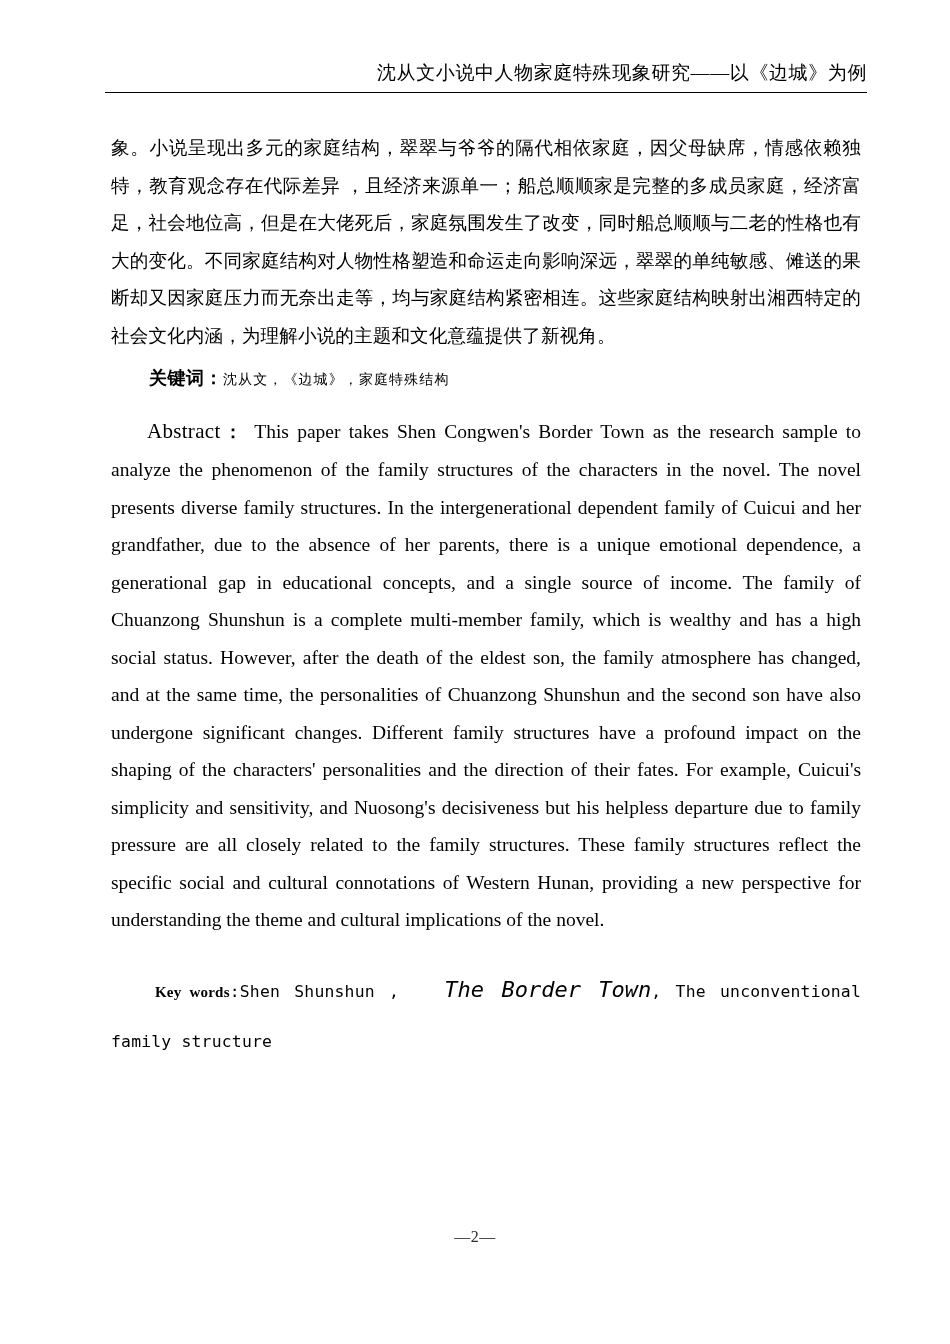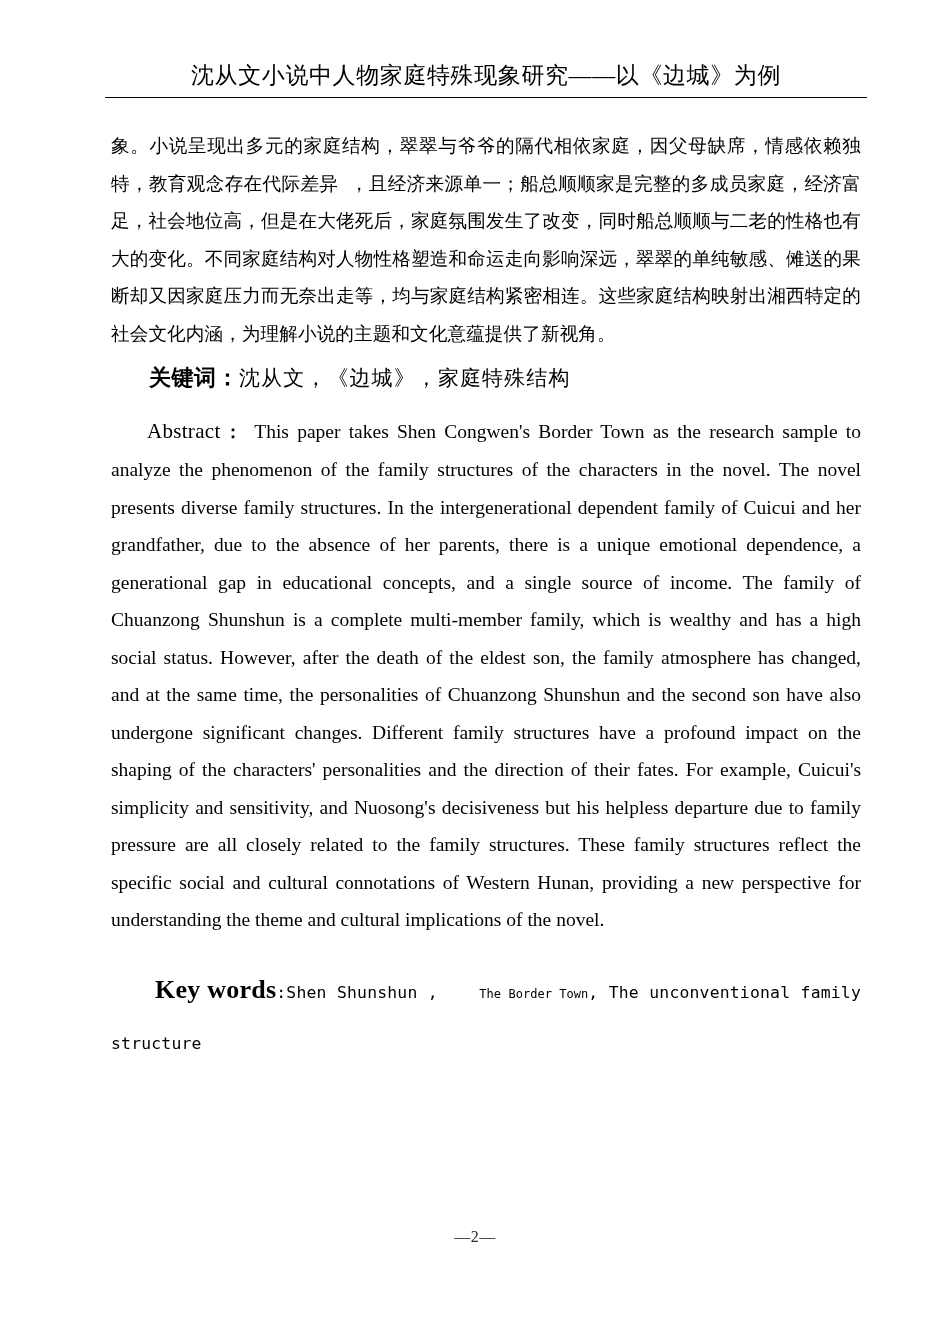--- a/index.html
+++ b/index.html
@@ -19,23 +19,23 @@
   }
 
   
   .header-block {
     position: absolute;
     left: 105px;
     top: 62px;
     width: 762px;
   }
   .header-title {
-    text-align: center;
+    text-align: right;
     font-family: "Liberation Serif", "DejaVu Serif", serif;
-    font-size: 23px;
+    font-size: 19px;
     letter-spacing: 0.6px;
     line-height: 1.2;
     padding-bottom: 7px;
     white-space: nowrap;
   }
   .header-rule {
     border-bottom: 1.6px solid #000000;
     width: 100%;
     height: 0;
   }
@@ -43,21 +43,21 @@
   
   .content {
     position: absolute;
     left: 111px;
     top: 129px;
     width: 750px;
   }
 
   
   .cn-body {
-    font-family: Liberation Mono, monospace;
+    font-family: Liberation Sans, sans-serif;
     font-size: 18.6px;
     line-height: 37.5px;
     text-align: justify;
     text-justify: inter-character;
     text-indent: 0;
     margin: 0;
     letter-spacing: 0.1px;
   }
 
   
@@ -65,26 +65,26 @@
     margin: 0;
     padding-top: 5px;
     font-size: 18.2px;
     line-height: 37.5px;
     text-indent: 38px;
     white-space: nowrap;
   }
   .kw-label {
     font-family: "DejaVu Sans", "Liberation Sans", sans-serif;
     font-weight: bold;
-    font-size: 22px;
+    font-size: 18px;
     letter-spacing: 0.5px;
   }
   .kw-value {
     font-family: Liberation Serif, serif;
-    font-size: 21px;
+    font-size: 14px;
     letter-spacing: 1.1px;
   }
 
   
   .en-abstract {
     margin: 0;
     padding-top: 14px;
     font-family: "Liberation Serif", "DejaVu Serif", serif;
     font-size: 19.5px;
     line-height: 37.5px;
@@ -109,31 +109,32 @@
   .en-keywords {
     margin: 0;
     padding-top: 26px;
     line-height: 50px;
     text-indent: 44px;
     text-align: justify;
   }
   .enkw-label {
     font-family: "Liberation Serif", "DejaVu Serif", serif;
     font-weight: bold;
-    font-size: 26px;
+    font-size: 15px;
     letter-spacing: 0.2px;
   }
   .enkw-value {
     font-family: "DejaVu Sans Mono", "Liberation Mono", monospace;
     font-size: 16.4px;
     letter-spacing: 0.2px;
   }
   .enkw-italic {
     font-family: "DejaVu Sans Mono", "Liberation Mono", monospace;
-    font-size: 12px;
+    font-style: italic;
+    font-size: 22px;
     margin-left: 31px;
   }
 
   
   .footer {
     position: absolute;
     left: 0;
     top: 1228px;
     width: 950px;
     text-align: center;

